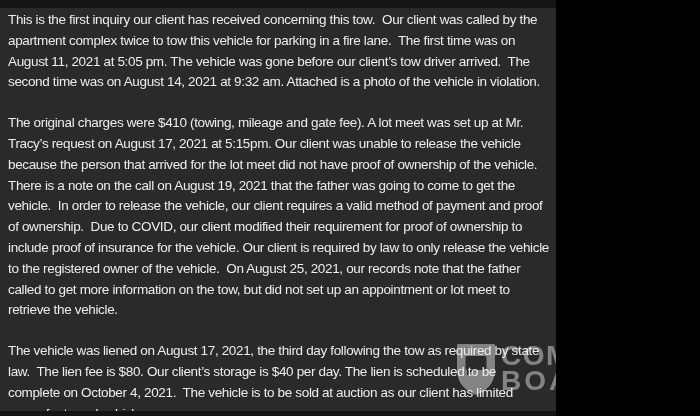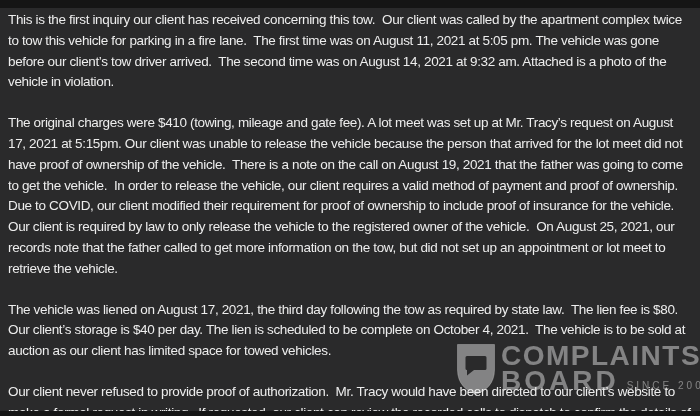--- a/index.html
+++ b/index.html
@@ -2,21 +2,21 @@
 <html><head>
 <meta charset="utf-8">
 <style>
   html, body {
     margin: 0;
     padding: 0;
     background: #000;
   }
   .screen {
     position: relative;
-    width: 700px;
+    width: 556px;
     height: 416px;
     background: #2a2a2b;
     overflow: hidden;
     font-family: "Liberation Sans", "DejaVu Sans", sans-serif;
   }
   .edge-strip {
     position: absolute;
     left: 0;
     right: 0;
     background: #151515;

